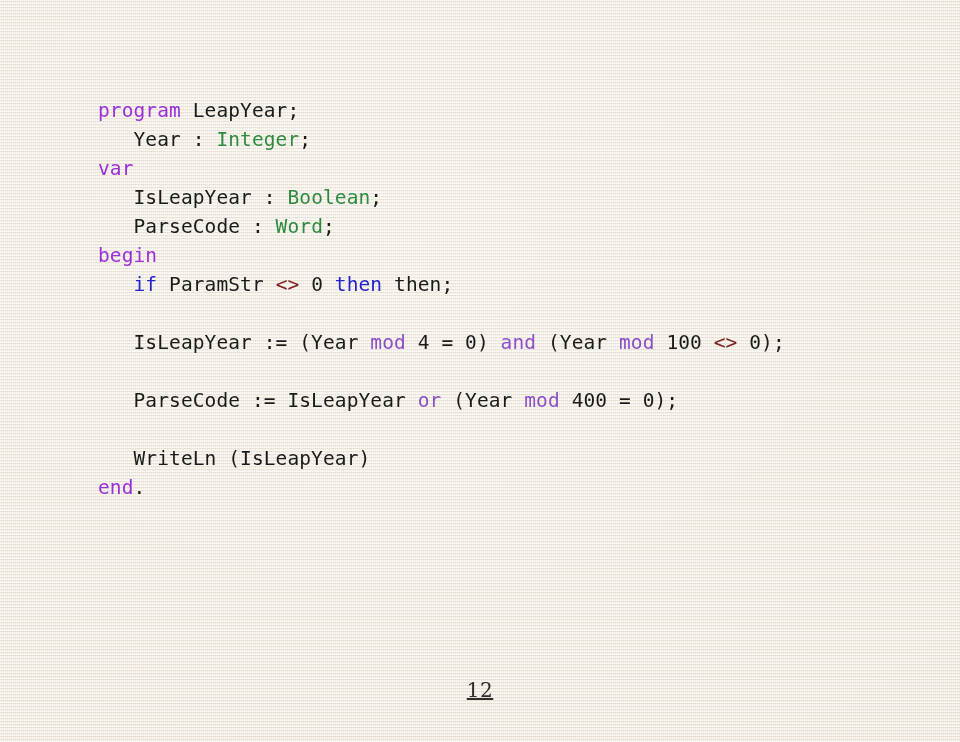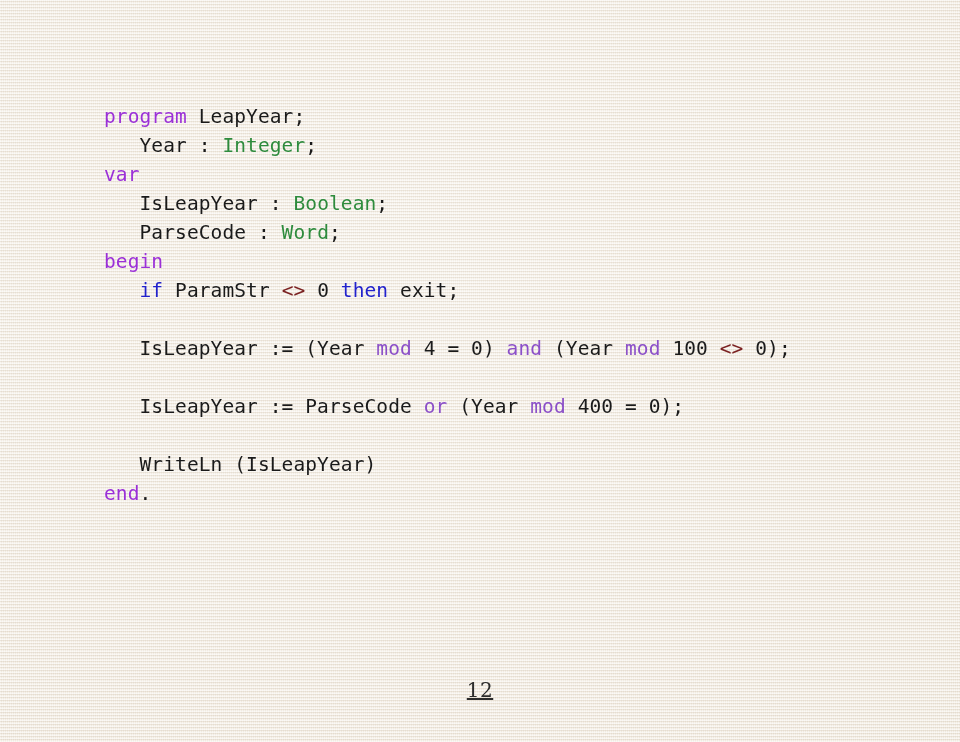--- a/index.html
+++ b/index.html
@@ -49,21 +49,21 @@
         #efe8dc 100%
       );
     background-blend-mode: normal, normal, normal;
   }
 
   
   #code {
     position: absolute;
     left: 86px;
     top: 84px;
-    margin: 18px;
+    margin: 12px;
     padding: 0;
     font-family: "DejaVu Sans Mono", monospace;
     font-size: 19.5px;
     line-height: 29px;
     letter-spacing: 0.1px;
     color: #1a1a1a;
     white-space: pre;
   }
 
   .line {
@@ -102,25 +102,25 @@
 <body>
 
 <div id="slide">
 
   <pre id="code"><span class="line"><span class="tok-kw">program</span><span class="tok-plain"> LeapYear;</span>
 </span><span class="line"><span class="tok-plain">   Year : </span><span class="tok-type">Integer</span><span class="tok-plain">;</span>
 </span><span class="line"><span class="tok-kw">var</span>
 </span><span class="line"><span class="tok-plain">   IsLeapYear : </span><span class="tok-type">Boolean</span><span class="tok-plain">;</span>
 </span><span class="line"><span class="tok-plain">   ParseCode : </span><span class="tok-type">Word</span><span class="tok-plain">;</span>
 </span><span class="line"><span class="tok-kw">begin</span>
-</span><span class="line"><span class="tok-plain">   </span><span class="tok-ctrl">if</span><span class="tok-plain"> ParamStr </span><span class="tok-rel">&lt;&gt;</span><span class="tok-plain"> 0 </span><span class="tok-ctrl">then</span><span class="tok-plain"> exit;</span>
+</span><span class="line"><span class="tok-plain">   </span><span class="tok-ctrl">if</span><span class="tok-plain"> ParamStr </span><span class="tok-rel">&lt;&gt;</span><span class="tok-plain"> 0 </span><span class="tok-ctrl">then</span><span class="tok-plain"> then;</span>
 </span><span class="line blank">
 </span><span class="line"><span class="tok-plain">   IsLeapYear := (Year </span><span class="tok-op">mod</span><span class="tok-plain"> 4 = 0) </span><span class="tok-op">and</span><span class="tok-plain"> (Year </span><span class="tok-op">mod</span><span class="tok-plain"> 100 </span><span class="tok-rel">&lt;&gt;</span><span class="tok-plain"> 0);</span>
 </span><span class="line blank">
-</span><span class="line"><span class="tok-plain">   IsLeapYear := ParseCode </span><span class="tok-op">or</span><span class="tok-plain"> (Year </span><span class="tok-op">mod</span><span class="tok-plain"> 400 = 0);</span>
+</span><span class="line"><span class="tok-plain">   ParseCode := IsLeapYear </span><span class="tok-op">or</span><span class="tok-plain"> (Year </span><span class="tok-op">mod</span><span class="tok-plain"> 400 = 0);</span>
 </span><span class="line blank">
 </span><span class="line"><span class="tok-plain">   WriteLn (IsLeapYear)</span>
 </span><span class="line"><span class="tok-kw">end</span><span class="tok-plain">.</span>
 </span></pre>
 
   <div id="page-number">12</div>
 
 </div>
 
 </body></html>

